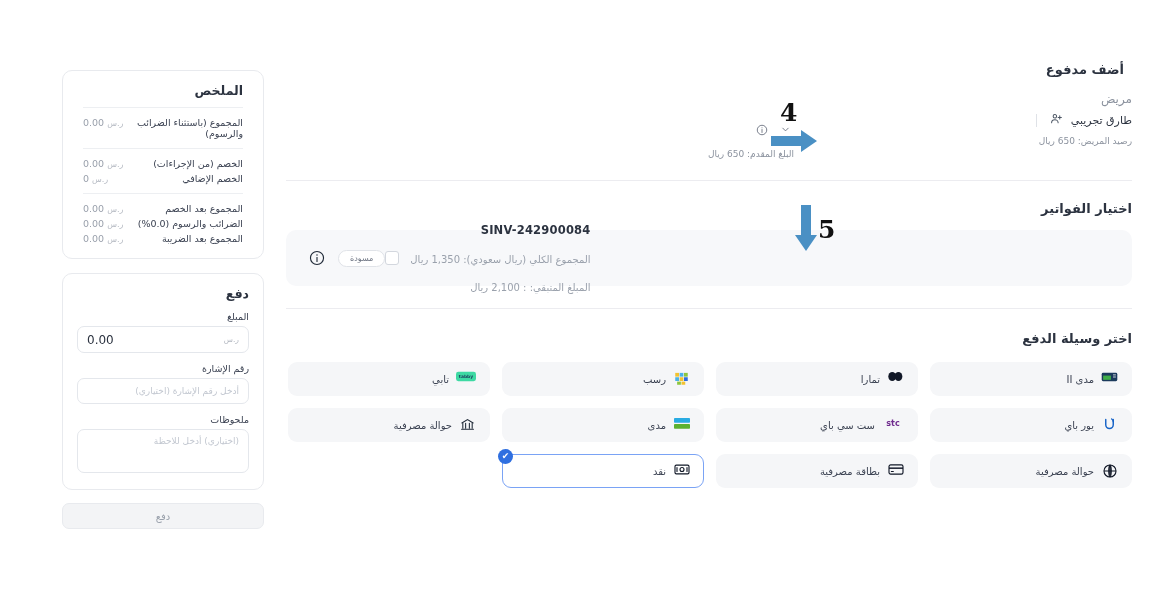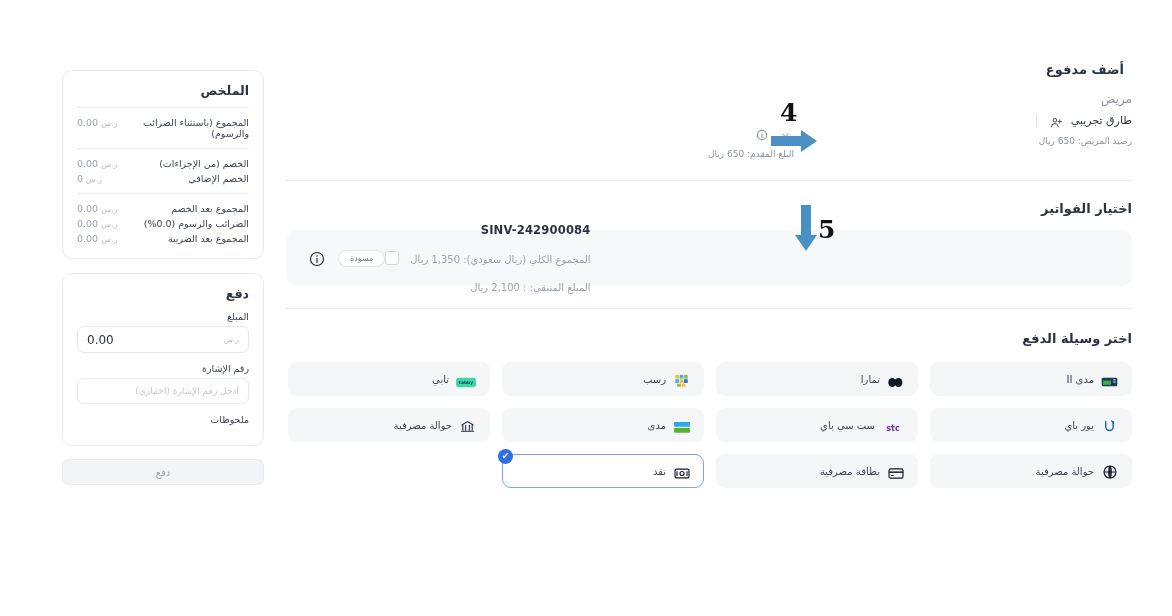--- a/index.html
+++ b/index.html
@@ -12,21 +12,21 @@
   }
   .page { position: relative; width: 1172px; height: 616px; }
 
   
   .sidebar { position: absolute; left: 62px; top: 70px; width: 202px; }
 
   .card {
     background: #ffffff;
     border: 1px solid #e8eaee;
     border-radius: 10px;
-    padding: 12px 14px;
+    padding: 12px 20px;
   }
 
   .sum-title { font-size: 12.5px; font-weight: 700; color: #2c3340; text-align: right; margin-bottom: 9px; }
   .hr { height: 1px; background: #edeff2; margin: 7px 0; }
 
   .row { display: flex; align-items: baseline; justify-content: space-between; padding: 2px 0; }
   .row .lbl { font-size: 9.5px; color: #3b4252; text-align: right; }
   .row .val { font-size: 9.5px; color: #9aa1ac; white-space: nowrap; direction: ltr; }
   .cur { font-size: 8px; color: #b3b8c1; margin-inline-start: 3px; }
 
@@ -117,21 +117,21 @@
   }
   .pm .pm-lbl { font-size: 10px; color: #3b4252; }
   .pm.selected { background: #ffffff; border: 1px solid #7aa3f5; }
   .pm-check {
     position: absolute; left: -5px; top: -6px;
     width: 15px; height: 15px; border-radius: 50%;
     background: #2f6fe0; color: #fff;
     display: flex; align-items: center; justify-content: center;
     font-size: 9px; line-height: 1;
   }
-  .ico { width: 17px; height: 17px; display: flex; align-items: flex-end; justify-content: center; flex: none; }
+  .ico { width: 17px; height: 17px; display: flex; align-items: flex-start; justify-content: center; flex: none; }
 
   
   .anno-num {
     position: absolute; font-family: "DejaVu Serif", "Liberation Serif", serif;
     font-weight: 700; font-size: 25px; color: #111111; line-height: 1;
   }
   .arrow-r { position: absolute; }
   .arrow-d { position: absolute; }
 </style>
 </head>
@@ -198,20 +198,21 @@
       <div class="fld-label">المبلغ</div>
       <div class="amount-box">
         <span class="sar">ر.س</span>
         <span class="amt">0.00</span>
       </div>
 
       <div class="fld-label">رقم الإشارة</div>
       <div class="inp">أدخل رقم الإشارة (اختياري)</div>
 
       <div class="fld-label">ملحوظات</div>
+      <div class="txtarea">(اختياري) أدخل للاحظة</div>
     </div>
 
     <div class="pay-btn">دفع</div>
   </div>
 
   <div class="main">
 
     <div class="hdr-row">
       <div class="sec-title" style="position:absolute; right:8px; top:0;">أضف مدفوع</div>
 

